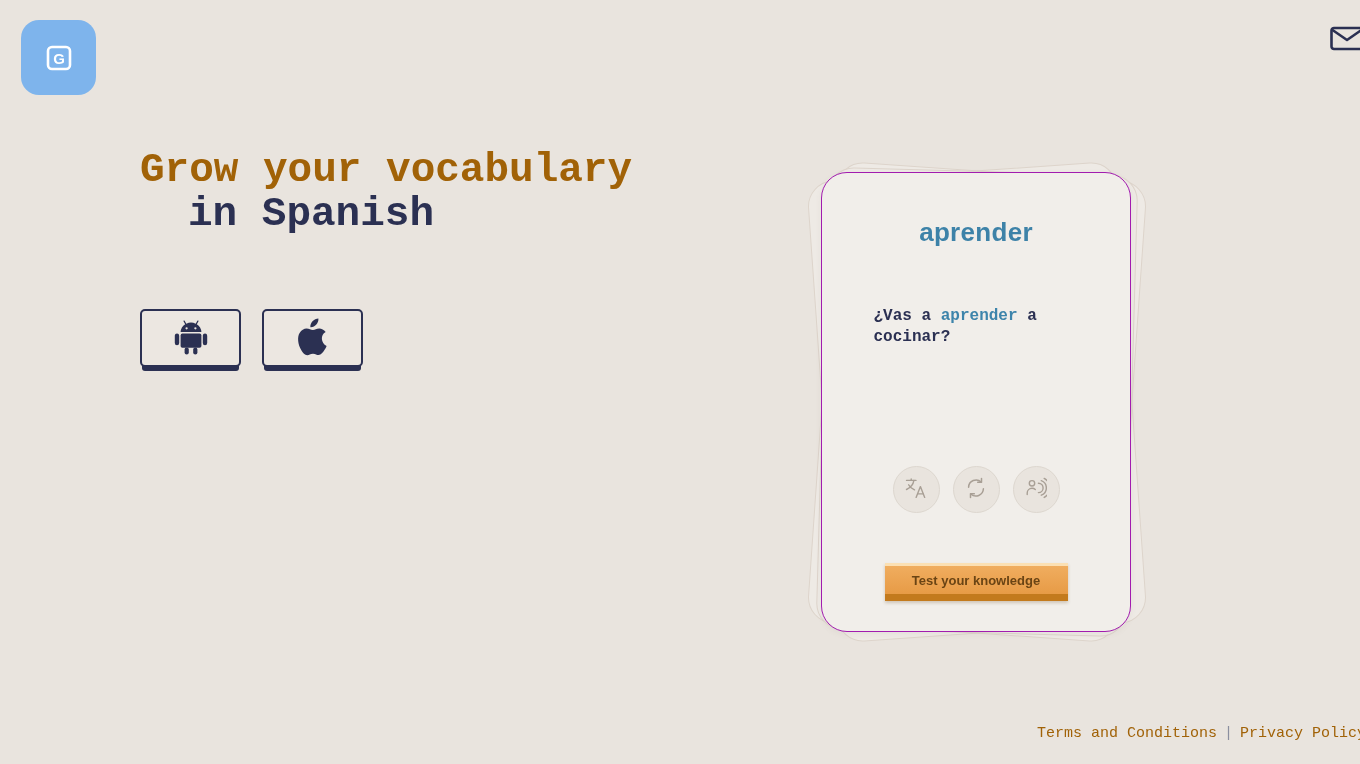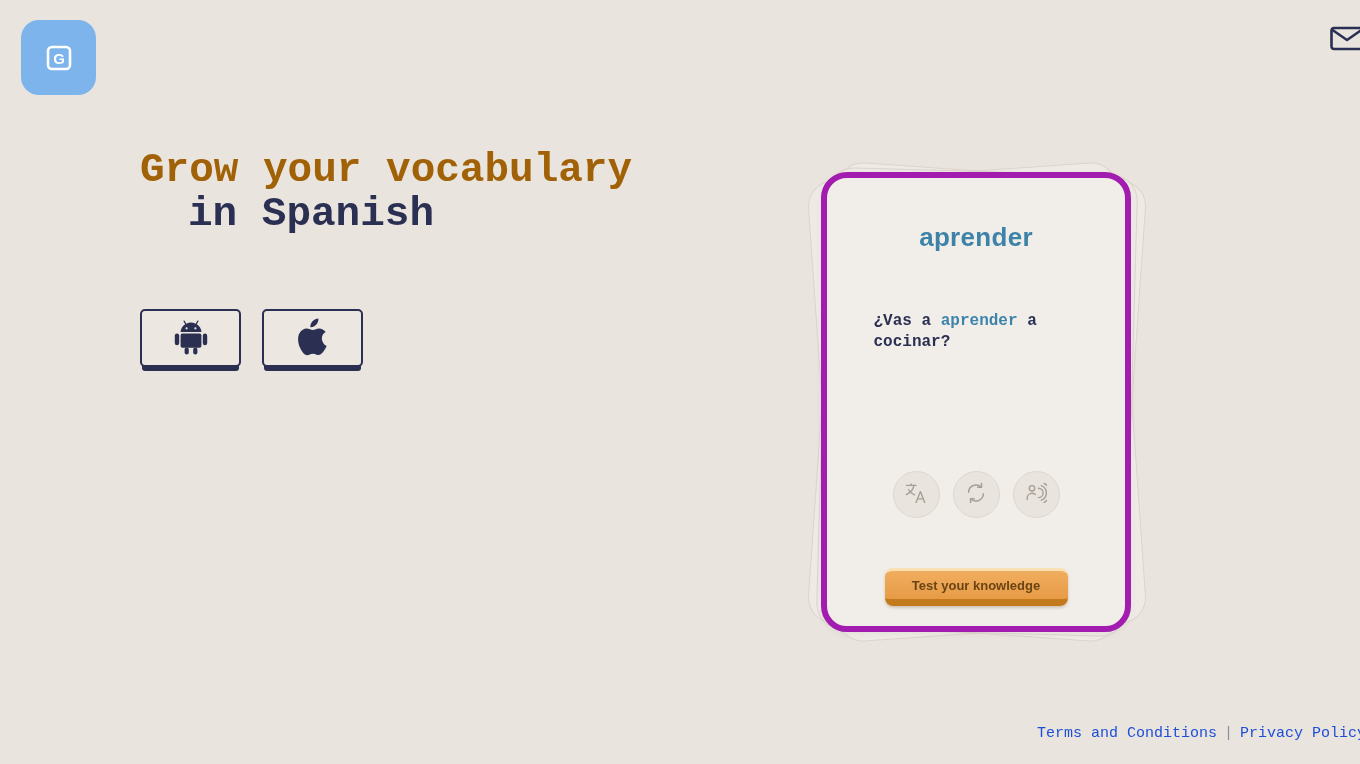--- a/index.html
+++ b/index.html
@@ -146,21 +146,21 @@
   .card-ghost.g3 { transform: rotate(1.6deg); }
 
   .card-front {
     position: absolute;
     left: 16px;
     top: 6px;
     width: 310px;
     height: 460px;
     border-radius: 26px;
     background: #f1eeea;
-    border: 6px solid #a21caf;
+    border: 1px solid #a21caf;
     box-shadow: 0 2px 6px rgba(120,100,80,0.07);
     display: flex;
     flex-direction: column;
     align-items: center;
   }
 
   .card-title {
     font-family: "Liberation Sans", sans-serif;
     font-size: 26px;
     font-weight: bold;
@@ -208,21 +208,21 @@
     top: 390px;
     left: 0;
     width: 100%;
     display: flex;
     justify-content: center;
   }
 
   .cta-btn {
     width: 183px;
     height: 38px;
-    border-radius: 8px;
+    border-radius: 0;
     background: linear-gradient(#f0ad5f, #e79b46);
     border: none;
     border-top: 3px solid #fbe0b4;
     border-bottom: 7px solid #c37a1d;
     color: #6a4414;
     font-family: "Liberation Sans", sans-serif;
     font-size: 13px;
     font-weight: bold;
     cursor: pointer;
     box-shadow: 0 2px 3px rgba(110,80,30,0.25);
@@ -234,21 +234,21 @@
   
   .footer {
     position: absolute;
     right: -6px;
     bottom: 22px;
     font-size: 15px;
     color: #6a6f85;
     white-space: nowrap;
   }
   .footer a {
-    color: #1d4ed8;
+    color: #a16207;
     text-decoration: none;
   }
   .footer .sep { margin: 0 7px; color: #8b8f9f; }
 </style>
 </head>
 <body>
 
 <div class="header">
 
   <div class="logo-tile">

